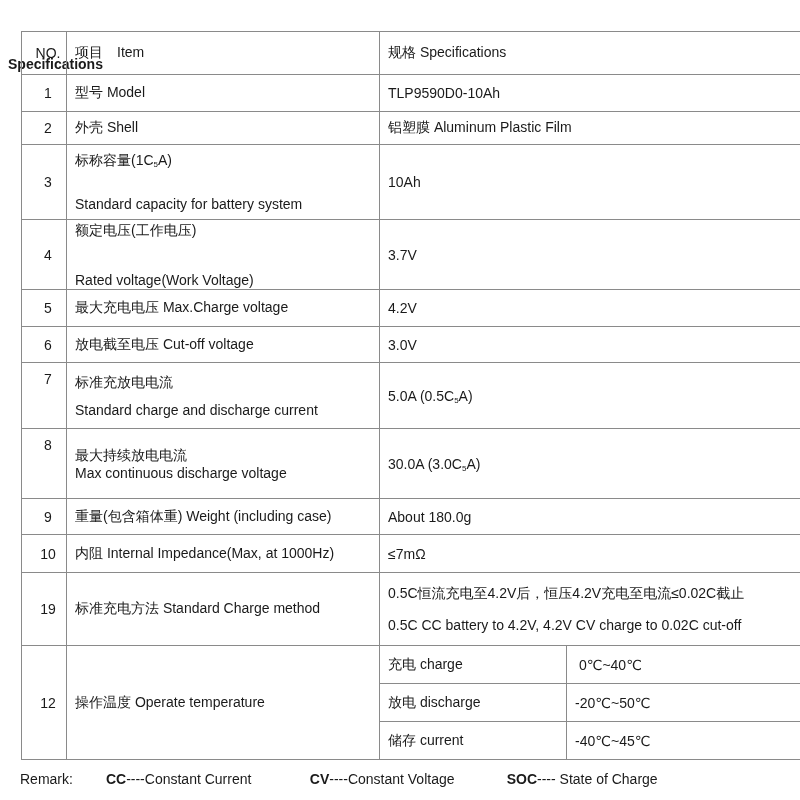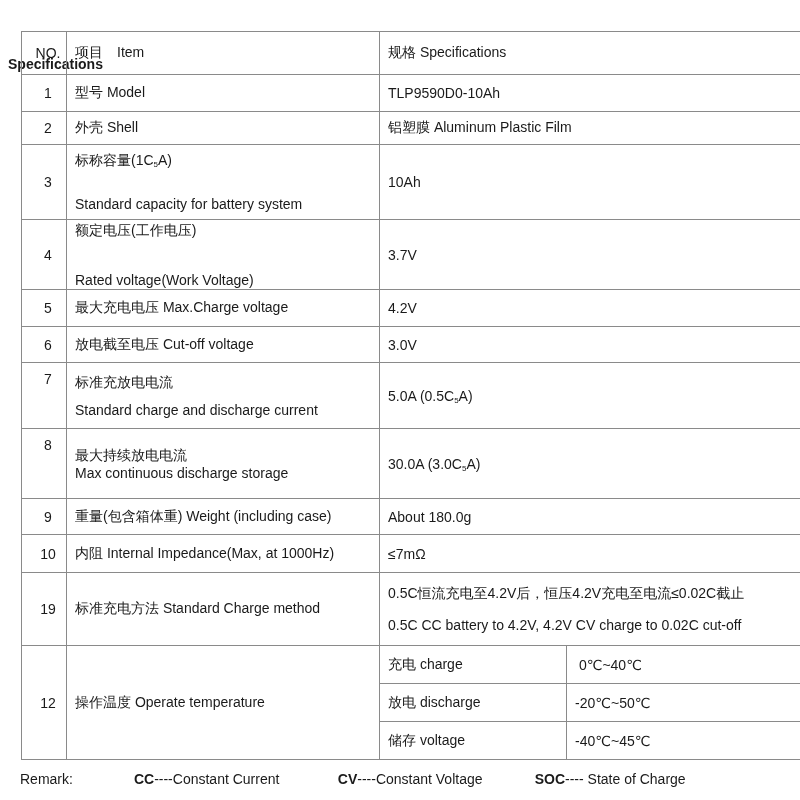--- a/index.html
+++ b/index.html
@@ -6,21 +6,21 @@
   body { width:800px; height:800px; position:relative; overflow:hidden;
          font-family:"Liberation Sans", "DejaVu Sans", sans-serif; color:#1a1a1a; font-size:14px; }
   .title { position:absolute; left:8px; top:8px; font-weight:bold; font-size:14px;margin-top:48px; }
   table.spec { position:absolute; left:21px; top:31px; width:794px; border-collapse:collapse; table-layout:fixed; }
   table.spec td { border:1.5px solid #8a8a8a; padding:0 0 0 8px; vertical-align:middle; }
   td.no { text-align:center; padding-left:0; }
   .line2 { display:block; }
   .sub { font-size:8px; vertical-align:baseline; position:relative; top:2px; }
   .remark { position:absolute; left:20px; top:771px; font-size:14px; white-space:nowrap; }
   .remark span { display:inline-block; }
-  .remark b { font-weight:bold;margin-left:28px; }
+  .remark b { font-weight:bold; }
 </style>
 </head>
 <body>
 
 <div class="title">Specifications</div>
 
 <table class="spec">
   <colgroup>
     <col style="width:45px">
       <col style="width:313px">
@@ -74,21 +74,21 @@
     <td>
       <span class="line2" style="margin-bottom:10px">标准充放电电流</span>
       <span class="line2">Standard  charge and discharge current</span>
     </td>
     <td colspan="2"><span>5.0A (0.5C</span><span class="sub">5</span><span>A)</span></td>
   </tr>
   <tr style="height:70px">
     <td class="no" style="vertical-align:top;padding-top:8px">8</td>
     <td>
       <span class="line2" style="">最大持续放电电流</span>
-      <span class="line2">Max continuous discharge storage</span>
+      <span class="line2">Max continuous discharge voltage</span>
     </td>
     <td colspan="2"><span>30.0A (3.0C</span><span class="sub">5</span><span>A)</span></td>
   </tr>
   <tr style="height:36px">
     <td class="no">9</td>
     <td>重量(包含箱体重) Weight (including case)</td>
     <td colspan="2">About 180.0g</td>
   </tr>
   <tr style="height:38px">
     <td class="no">10</td>
@@ -107,21 +107,21 @@
     <td class="no" rowspan="3">12</td>
     <td rowspan="3">操作温度  Operate temperature</td>
     <td>充电  charge</td>
     <td style="white-space:pre"> 0℃~40℃</td>
   </tr>
   <tr style="height:38px">
     <td>放电  discharge</td>
     <td>-20℃~50℃</td>
   </tr>
   <tr style="height:38px">
-    <td>储存  voltage</td>
+    <td>储存  current</td>
     <td>-40℃~45℃</td>
   </tr>
 </tbody>
   </table>
 
 <div class="remark">
   <span style="width:82px">Remark:</span>
   <span style="width:200px"><b>CC</b><span>----Constant Current</span></span>
   <span style="width:193px"><b>CV</b><span>----Constant Voltage</span></span>
   <span><b>SOC</b><span>---- State of Charge</span></span>

